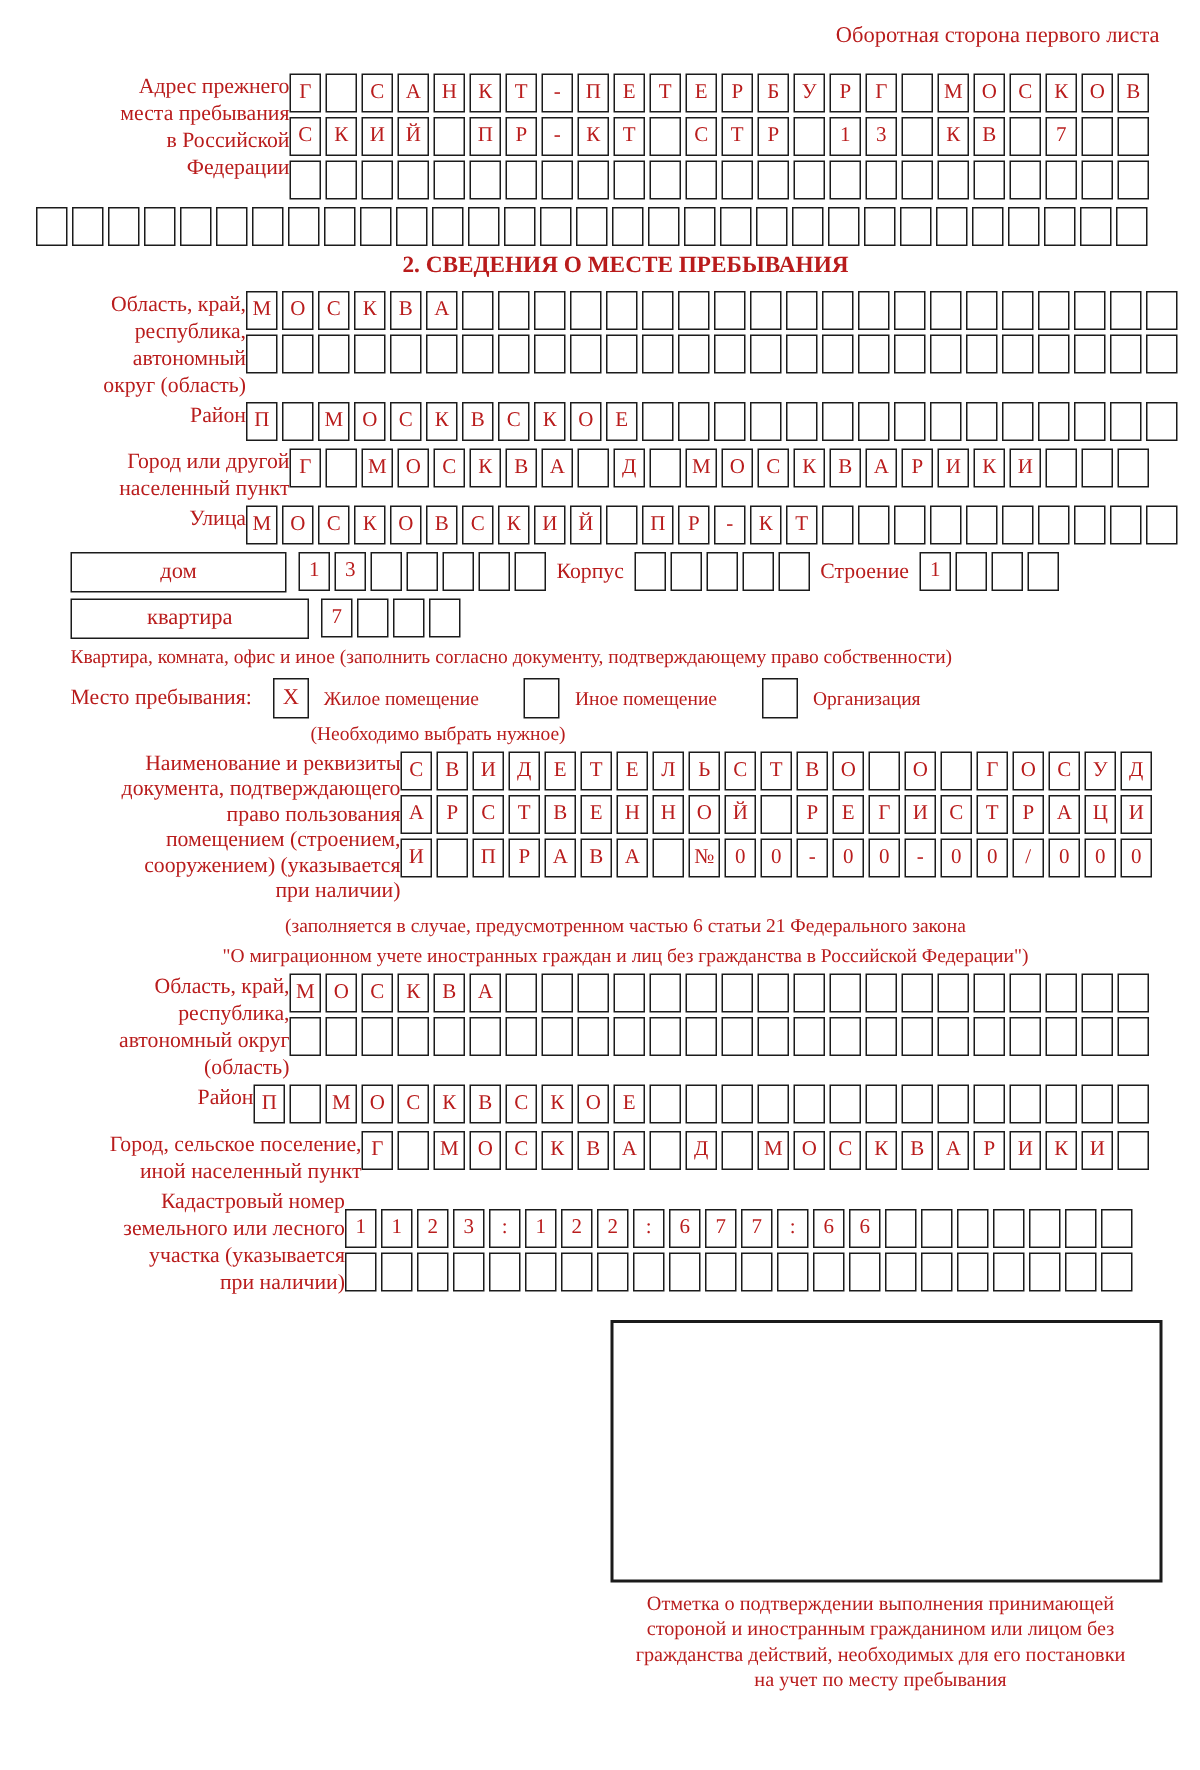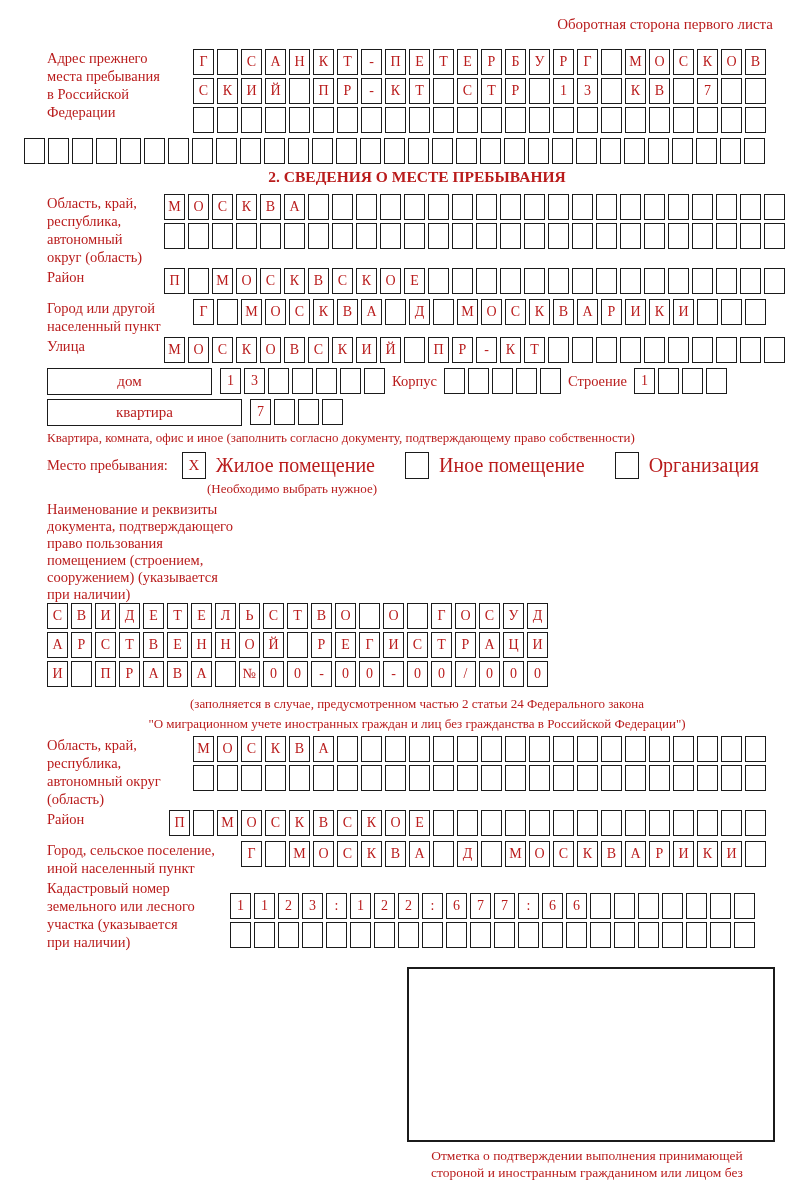--- a/index.html
+++ b/index.html
@@ -3,51 +3,51 @@
 <meta charset="utf-8">
 <style>
   html,body{margin:0;padding:0;background:#fff;}
   .page{
     position:relative;width:800px;height:1180px;overflow:hidden;box-sizing:border-box;
     padding:16px 25px 0 35px;background:#fff;color:#b91c1c;
     font-family:Liberation Serif, serif;
     margin-left:12px;
   }
   .header-note{text-align:right;font-size:15px;padding-right:14px;margin-bottom:16px;}
-  .frow{display:flex;align-items:flex-start;margin-bottom:2px;}
+  .frow{display:flex;align-items:flex-start;margin-bottom:2px;text-align:right;}
   .flabel{white-space:pre-line;font-size:14.5px;line-height:18px;flex-shrink:0;}
   .w117{width:117px;} .w146{width:146px;} .w122{width:122px;}
   .w183{width:183px;} .w194{width:194px;} .w220{width:220px;}
   .rowstack{display:flex;flex-direction:column;}
   .cellrow{display:flex;gap:3px;margin-bottom:3px;}
   .cell{
     flex:0 0 21px;width:21px;height:26px;box-sizing:border-box;border:1.5px solid #1b1b1b;
     display:flex;align-items:center;justify-content:center;font-size:14px;background:#fff;
   }
   .fullrow{margin-left:-23px;}
   .caption{font-size:13px;line-height:16px;margin:1px 0 4px;}
   .center{text-align:center;}
   .sec-title{text-align:center;font-weight:bold;font-size:15.5px;margin:4px 0 8px;}
   .sub-title{text-align:center;font-weight:bold;font-size:15px;margin:10px 0 6px;}
   .named-box{
     box-sizing:border-box;border:1.6px solid #1b1b1b;height:27px;display:flex;
     align-items:center;justify-content:center;font-size:15px;flex-shrink:0;
   }
-  .nb-house{width:165px;margin-right:8px;}
-  .nb-apt{width:195px;margin-right:8px;}
+  .nb-house{width:144px;margin-right:8px;}
+  .nb-apt{width:159px;margin-right:8px;}
   .inline-label{font-size:14.5px;line-height:27px;margin:0 7px;}
   .stay-row{align-items:center;margin-top:6px;margin-bottom:2px;}
   .stay-label{font-size:14.5px;}
   .checkbox{
     box-sizing:border-box;display:inline-flex;align-items:center;justify-content:center;
     width:24px;height:27px;border:1.6px solid #1b1b1b;font-size:15px;margin:0 10px 0 14px;flex-shrink:0;
   }
-  .opt-label{font-size:20px;margin-right:16px;}
+  .opt-label{font-size:13px;margin-right:16px;}
   .stay-note{margin-left:160px;width:320px;text-align:left;}
-  .doc-block{margin-bottom:6px;flex-direction:column;}
+  .doc-block{margin-bottom:6px;}
   .mt14{margin-top:14px;}
   .confirm-wrap{margin-top:16px;}
   .confirm-box{box-sizing:border-box;margin-left:360px;width:368px;height:175px;border:2px solid #1b1b1b;}
   .confirm-note{
     margin-left:325px;width:430px;text-align:center;font-size:13.5px;line-height:17px;
     white-space:pre-line;margin-top:5px;
   }
 </style>
 </head>
 <body>
@@ -461,21 +461,21 @@
           <span class="cell">0</span>
           <span class="cell">0</span>
           <span class="cell">/</span>
           <span class="cell">0</span>
           <span class="cell">0</span>
           <span class="cell">0</span>
         </div>
     </div>
   </div>
 
-  <div class="caption center">(заполняется в случае, предусмотренном частью 2 статьи 24 Федерального закона</div>
+  <div class="caption center">(заполняется в случае, предусмотренном частью 6 статьи 21 Федерального закона</div>
   <div class="caption center">"О миграционном учете иностранных граждан и лиц без гражданства в Российской Федерации")</div>
 
   <div class="frow">
     <div class="flabel w146">Область, край,
 республика,
 автономный округ
 (область)</div>
     <div class="rowstack">
       <div class="cellrow">
           <span class="cell">М</span>

